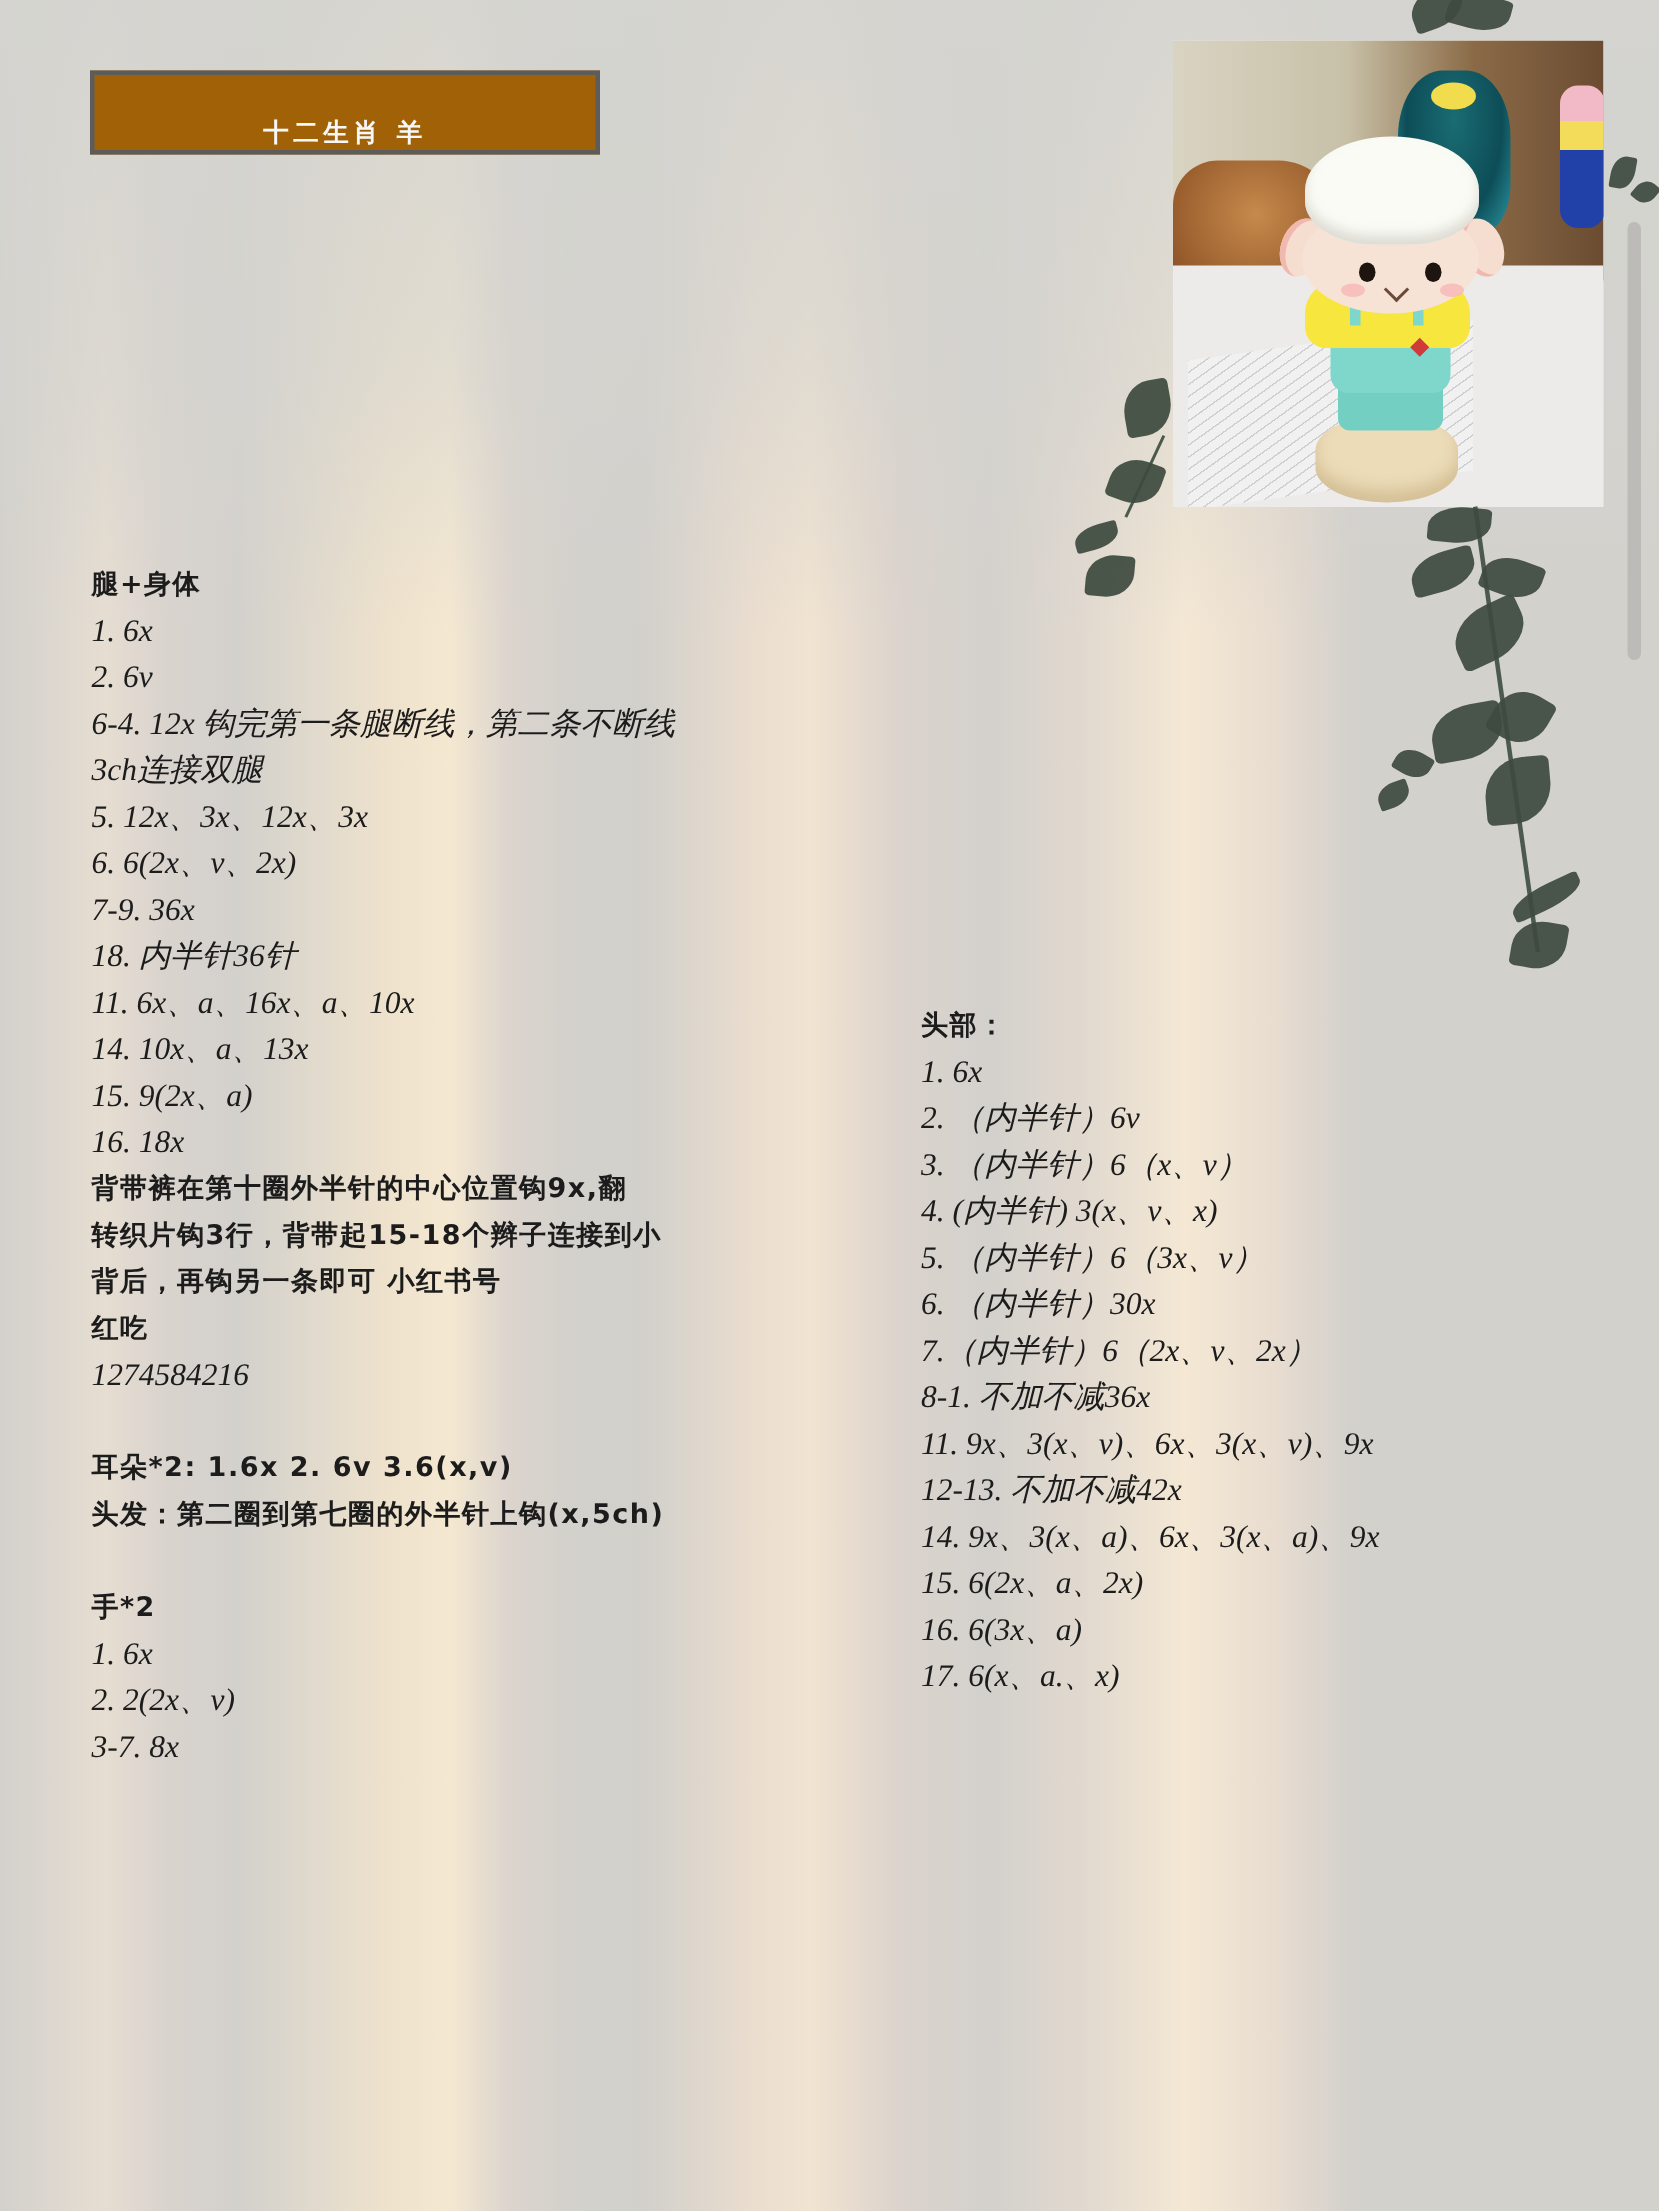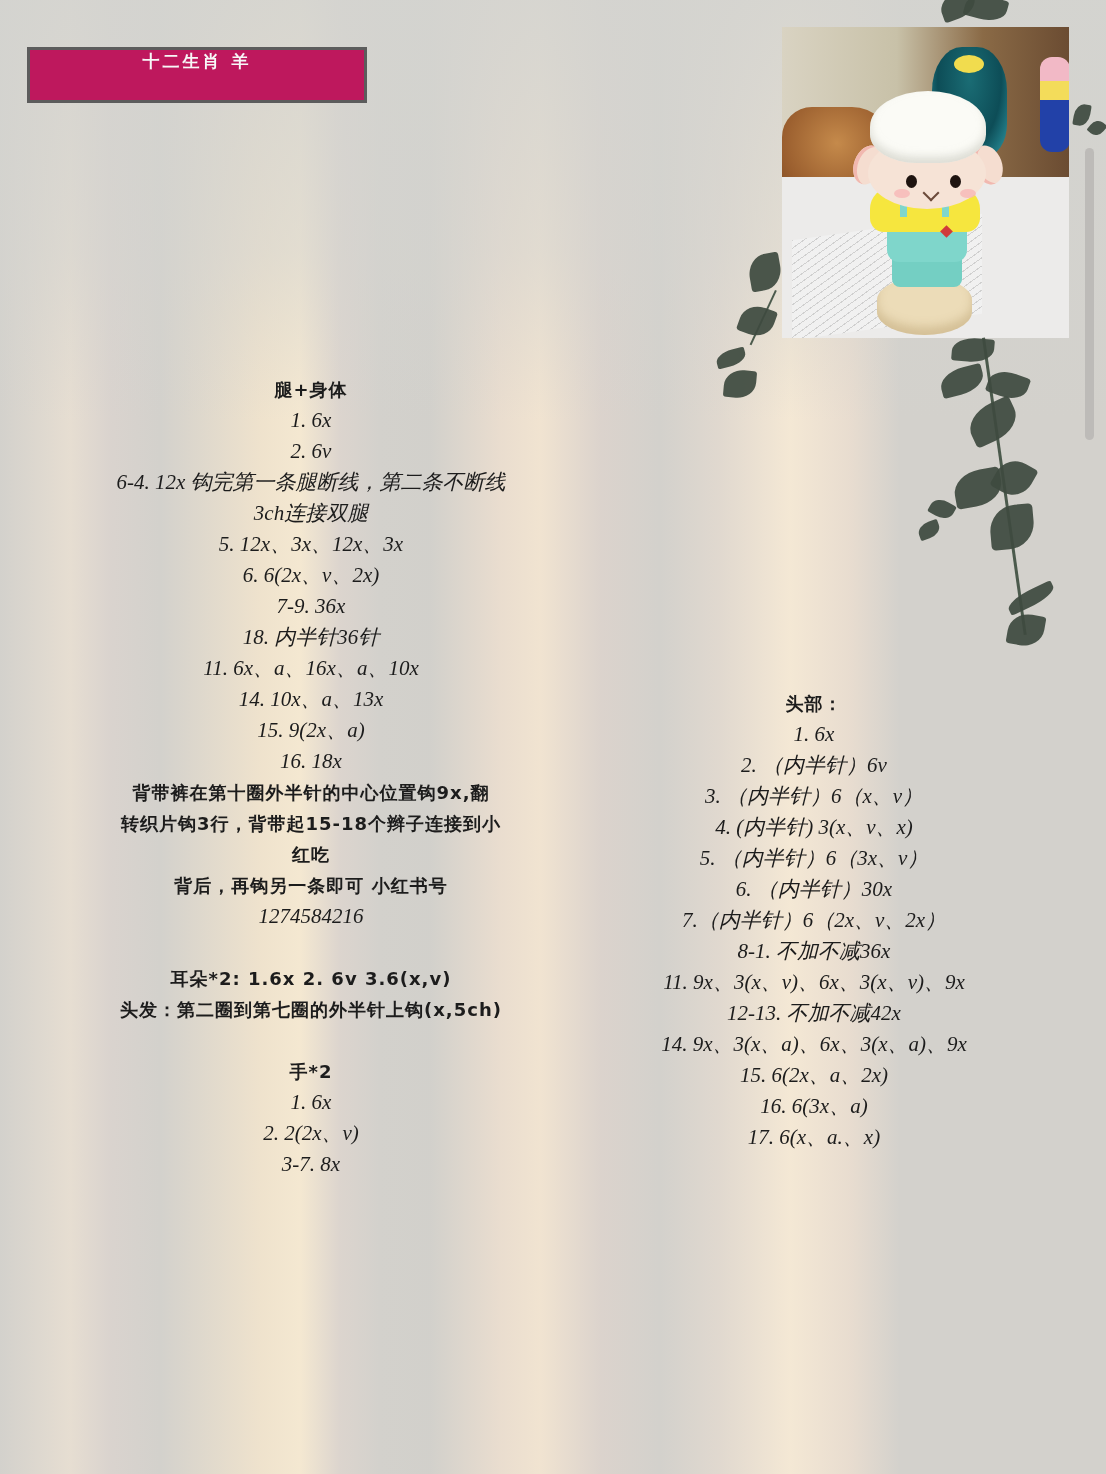--- a/index.html
+++ b/index.html
@@ -24,23 +24,23 @@
         rgba(238,224,210,0.5) 720px, rgba(250,236,214,0.85) 790px, rgba(246,228,210,0.6) 850px,
         rgba(211,209,204,0) 900px,
         rgba(211,209,204,0) 1106px);
   }
   .bg-top-fade {
     position: absolute; left: 0; top: 0; width: 1106px; height: 420px;
     background: linear-gradient(180deg, rgba(212,212,208,0.9) 0%, rgba(212,212,208,0.55) 60%, rgba(212,212,208,0) 100%);
   }
 
   .title-bar {
-    position: absolute; left: 27px; top: 47px; width: 334px; height: 50px;
-    background: #be185d; border: 3px solid #5c5c5c;
-    display: flex; align-items: flex-start; justify-content: center;
+    position: absolute; left: 60px; top: 47px; width: 334px; height: 50px;
+    background: #a16207; border: 3px solid #5c5c5c;
+    display: flex; align-items: flex-end; justify-content: center;
   }
   .title-bar span {
     color: #f7f7f7; font-family: "DejaVu Sans", sans-serif; font-weight: bold;
     font-size: 17px; letter-spacing: 3px;
   }
 
   .photo {
     position: absolute; left: 782px; top: 27px; width: 287px; height: 311px;
     overflow: hidden; background: #e9e6e0;
   }
@@ -71,23 +71,23 @@
   .leaf { position: absolute; background: #3e4a40; border-radius: 60% 10% 60% 10%; opacity: .93; }
   .stem { position: absolute; background: #4b5a4c; transform-origin: top left; }
 
   .scrollbar-thumb {
     position: absolute; left: 1085px; top: 148px; width: 9px; height: 292px;
     background: #bdbbb8; border-radius: 5px;
   }
 
   .col { position: absolute; }
   .col-left { left: 61px; top: 374px; width: 500px; }
-  .col-right { left: 614px; top: 688px; width: 400px; }
+  .col-right { left: 614px; top: 668px; width: 400px; }
   .line {
-    font-size: 21px; line-height: 31px; height: 31px; white-space: nowrap; font-style: italic; text-align: center;
+    font-size: 21px; line-height: 31px; height: 31px; white-space: nowrap; font-style: italic;
   }
   .line.cn { font-style: normal; font-family: "DejaVu Sans", sans-serif; font-weight: bold; font-size: 18px; letter-spacing: 1px; }
   .line.blank { height: 31px; }
 </style>
 </head>
 <body>
 
 <div class="bg"></div>
 <div class="bg-top-fade"></div>
 
@@ -156,22 +156,22 @@
   <div class="line">5. 12x、3x、12x、3x</div>
   <div class="line">6. 6(2x、v、2x)</div>
   <div class="line">7-9. 36x</div>
   <div class="line">18. 内半针36针</div>
   <div class="line">11. 6x、a、16x、a、10x</div>
   <div class="line">14. 10x、a、13x</div>
   <div class="line">15. 9(2x、a)</div>
   <div class="line">16. 18x</div>
   <div class="line cn">背带裤在第十圈外半针的中心位置钩9x,翻</div>
   <div class="line cn">转织片钩3行，背带起15-18个辫子连接到小</div>
+  <div class="line cn">背后，再钩另一条即可 小红书号</div>
   <div class="line cn">红吃</div>
-  <div class="line cn">背后，再钩另一条即可 小红书号</div>
   <div class="line">1274584216</div>
   <div class="line blank"></div>
   <div class="line cn">耳朵*2:    1.6x   2. 6v    3.6(x,v)</div>
   <div class="line cn">头发：第二圈到第七圈的外半针上钩(x,5ch)</div>
   <div class="line blank"></div>
   <div class="line cn">手*2</div>
   <div class="line">1. 6x</div>
   <div class="line">2. 2(2x、v)</div>
   <div class="line">3-7. 8x</div>
 </div>

